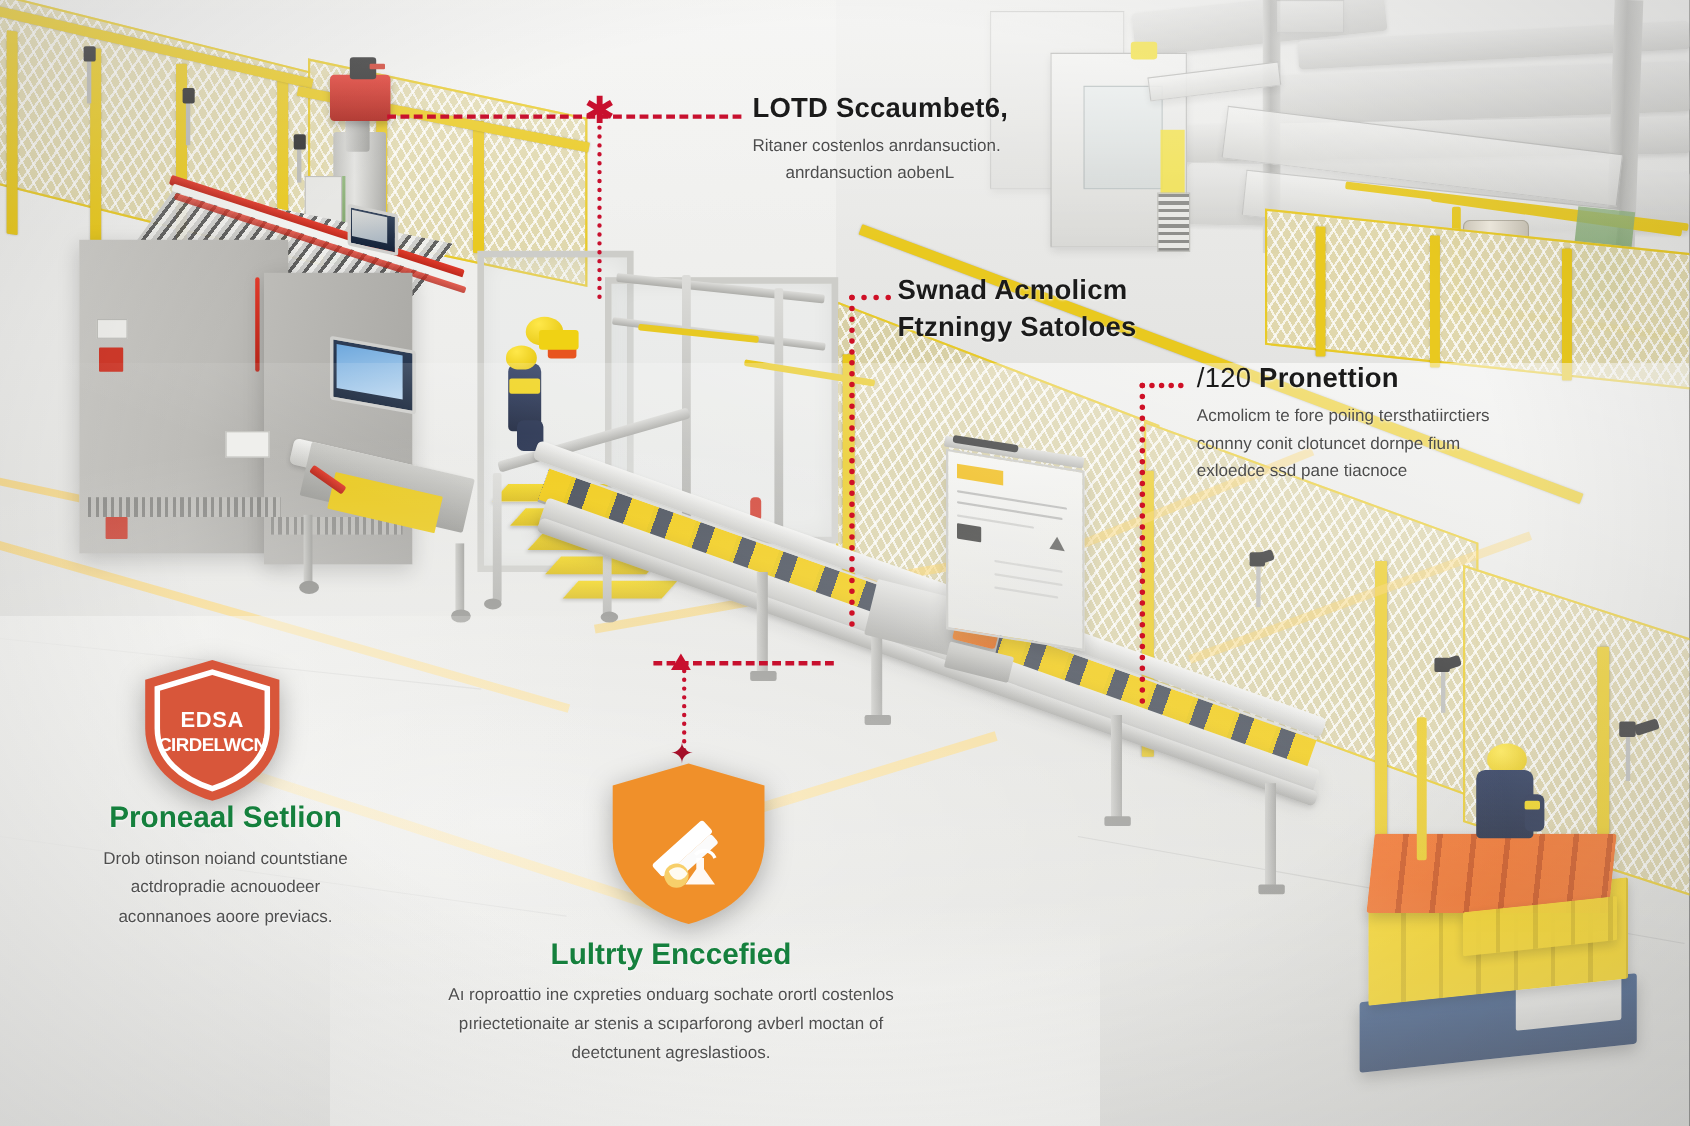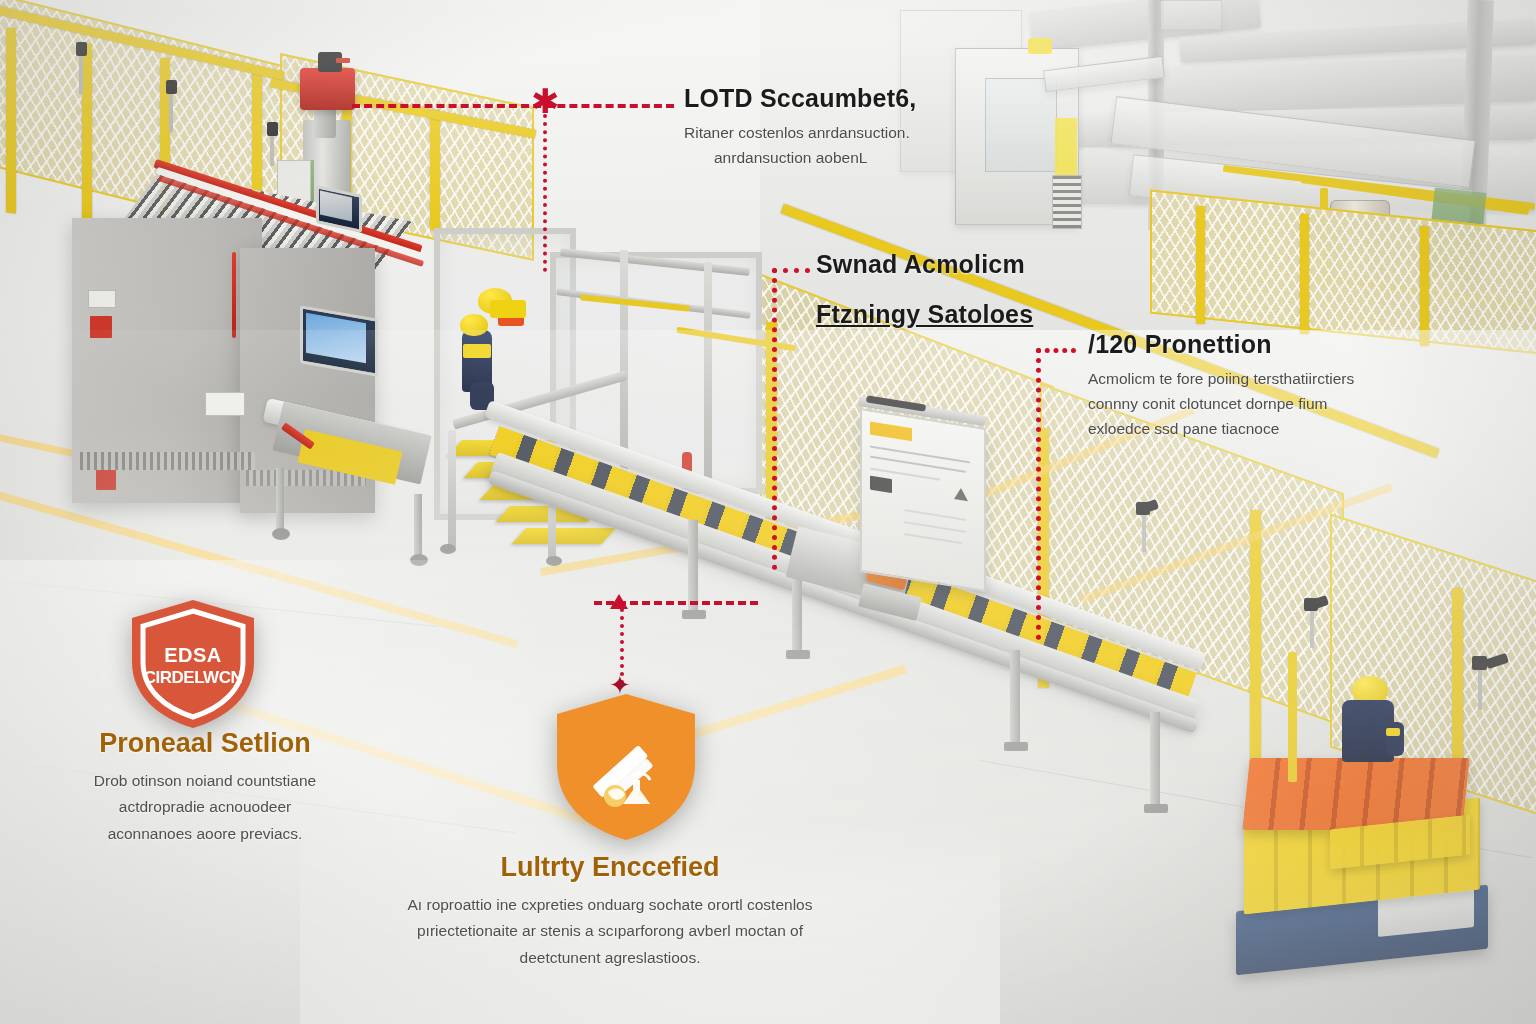--- a/index.html
+++ b/index.html
@@ -157,38 +157,38 @@
 
   .star{position:absolute;color:#c8102e;font-size:34px;line-height:1;font-weight:700;}
   .arrow-up{position:absolute;width:0;height:0;border-left:9px solid transparent;border-right:9px solid transparent;border-bottom:15px solid #c8102e;}
   .star6{position:absolute;color:#a8102a;font-size:26px;line-height:1;}
 
   .callout{position:absolute;}
   .callout .ttl{
     font-size:25px;font-weight:700;color:#1b1b1b;letter-spacing:.2px;white-space:nowrap;
     text-shadow:0 1px 2px rgba(255,255,255,.8);
   }
-  .callout .ttl .num{font-weight:700;margin-top:39px;}
+  .callout .ttl .num{font-weight:400;margin-top:39px;}
   .callout .sub{
     font-size:15.5px;color:#4d4d4d;line-height:1.62;margin-top:7px;
     text-shadow:0 1px 2px rgba(255,255,255,.75);
   }
   .callout.c1 .sub{text-align:left;}
   .callout .sub .ind{display:block;padding-left:30px;}
 
   
   .shield{position:absolute;}
   .shield svg{display:block;filter:drop-shadow(0 5px 12px rgba(0,0,0,.28));}
   .shield .txt{
     position:absolute;left:0;right:0;text-align:center;color:#fff;font-weight:700;
     letter-spacing:.5px;
   }
 
   .block{position:absolute;text-align:center;}
-  .block .h{font-size:27px;font-weight:700;color:#a16207;text-shadow:0 1px 2px rgba(255,255,255,.85);}
+  .block .h{font-size:27px;font-weight:700;color:#15803d;text-shadow:0 1px 2px rgba(255,255,255,.85);}
   .block .p{font-size:15.5px;color:#4f4f4f;line-height:1.7;margin-top:9px;text-shadow:0 1px 2px rgba(255,255,255,.8);}
 </style>
 </head>
 <body>
 
 <div id="stage">
 
   <div class="photo">
     <div class="floor"></div>
 
@@ -410,21 +410,21 @@
         <span>Ritaner costenlos anrdansuction.</span>
         <span class="ind">anrdansuction aobenL</span>
       </div>
     </div>
 
     <div class="dot-h" style="left:772px;top:268px;width:38px;"></div>
     <div class="dot-v" style="left:772px;top:268px;height:302px;"></div>
 
     <div class="callout c2" style="left:816px;top:250px;">
       <div class="ttl">Swnad Acmolicm</div>
-      <div class="ttl" style="margin-top:21px;text-decoration:underline;">Ftzningy Satoloes</div>
+      <div class="ttl" style="margin-top:4px;">Ftzningy Satoloes</div>
     </div>
 
     <div class="dot-h" style="left:1036px;top:348px;width:40px;"></div>
     <div class="dot-v" style="left:1036px;top:348px;height:292px;"></div>
 
     <div class="callout c3" style="left:1088px;top:330px;">
       <div class="ttl">
         <span class="num">/120</span>
         <span>Pronettion</span>
       </div>

